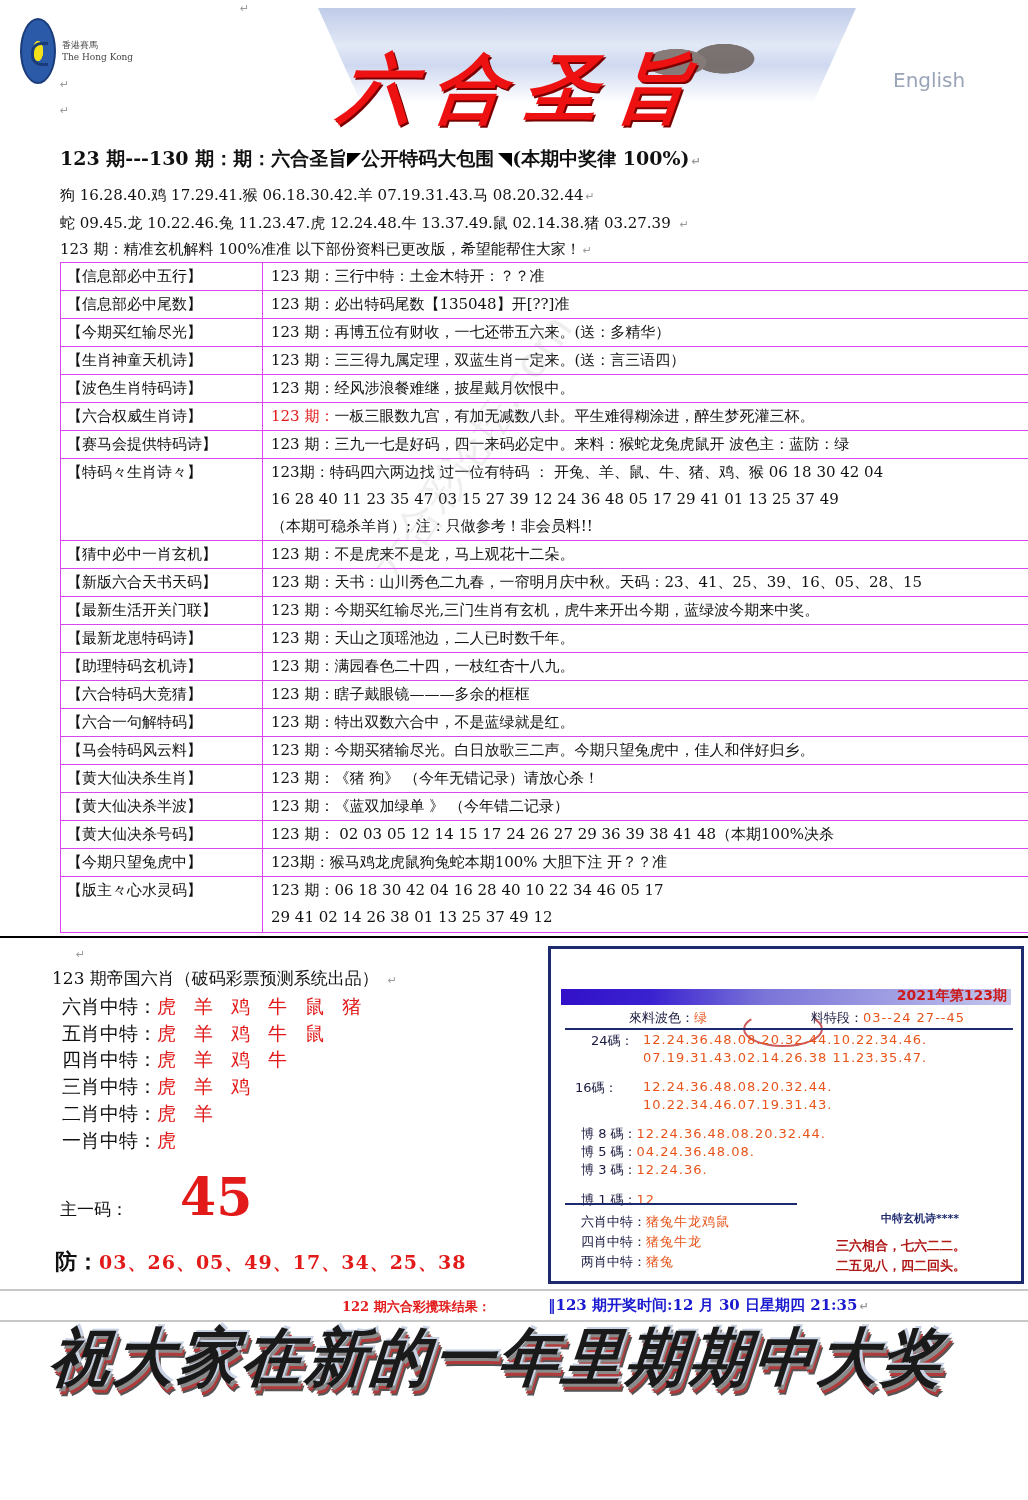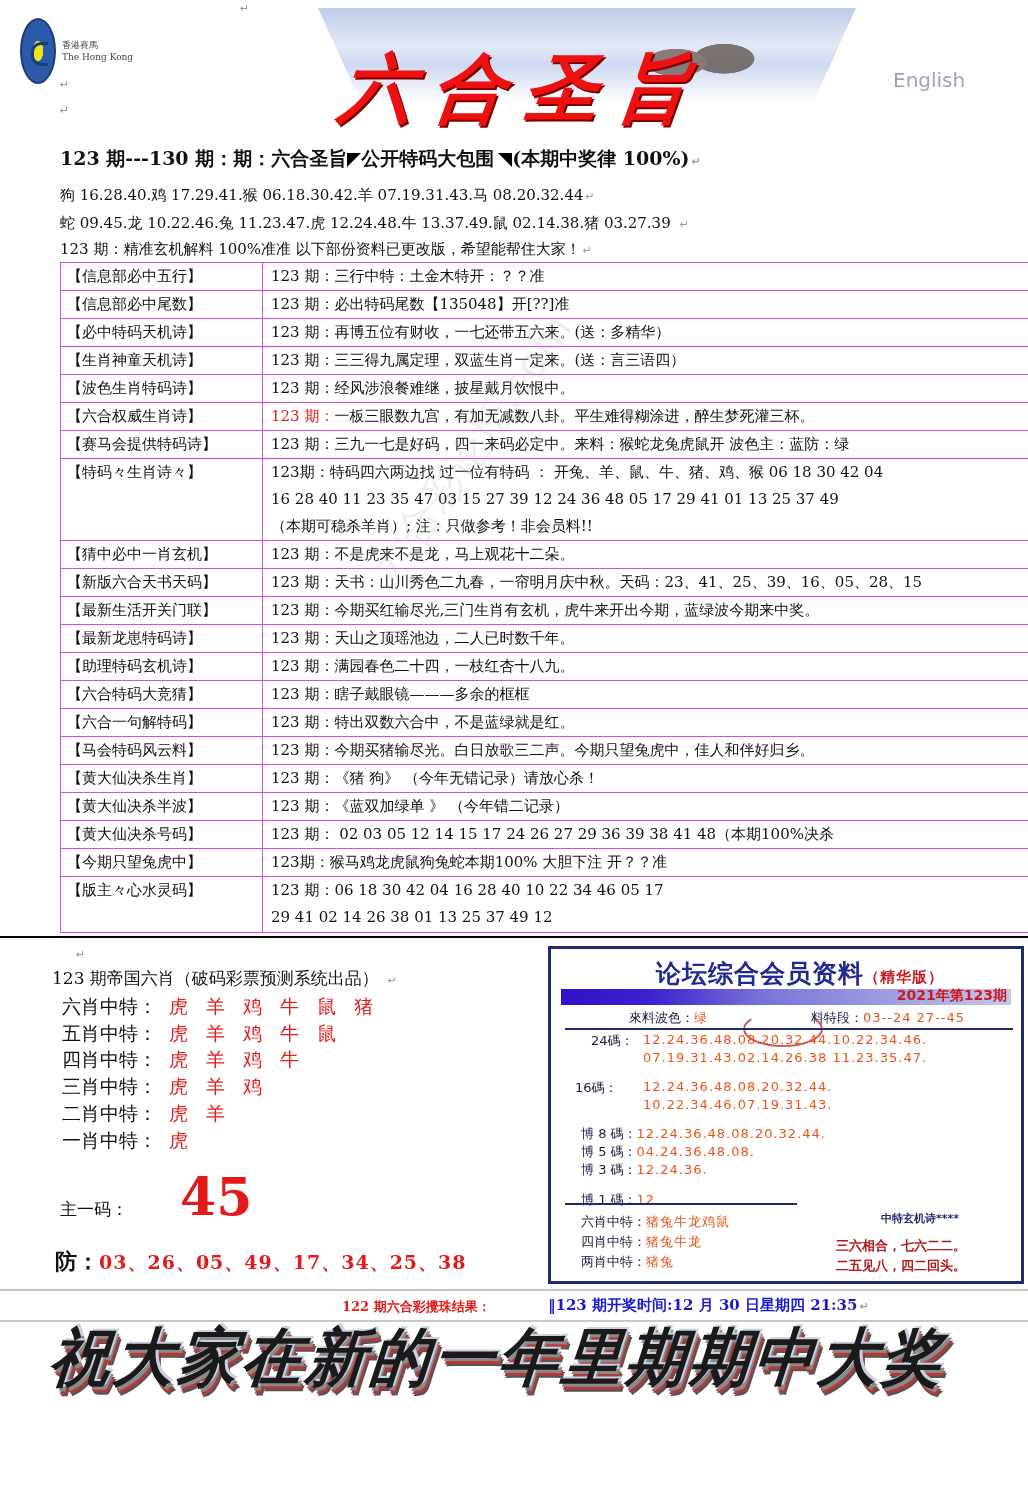--- a/index.html
+++ b/index.html
@@ -45,21 +45,21 @@
   .tbl td.v { white-space: nowrap; overflow: hidden; }
   .tbl tr.tall td { height: 82px; }
   .tbl tr.tall2 td { height: 56px; }
   .red { color: #e21a1a; }
 
   .rule-full { left: 0; top: 936px; width: 1028px; height: 2px; background: #000; }
 
   
   .six-title { left: 52px; top: 967px; font-size: 17px; }
   .xiao-row { left: 62px; font-size: 19px; }
-  .xiao-row .red { letter-spacing: 6px; margin-left: 12px; }
+  .xiao-row .red { letter-spacing: 6px; }
   .main-code-label { left: 60px; top: 1198px; font-size: 17px; }
   .main-code { left: 180px; top: 1166px; font-size: 52px; font-weight: bold; color: #e21a1a; }
   .fang { left: 55px; top: 1247px; font-size: 22px; font-weight: bold; }
   .fang .red { font-size: 19px; letter-spacing: 1px; }
 
   
   .box { left: 548px; top: 946px; width: 476px; height: 338px; border: 3px solid #1e2a6e; background: #fff;
          font-family: "DejaVu Sans", sans-serif; }
   .box-title { position: absolute; left: 105px; top: 8px; font-size: 25px; font-weight: bold; color: #1e2a8e; letter-spacing: 1px; }
   .box-title .ed { font-size: 15px; color: #cc1a1a; }
@@ -113,21 +113,21 @@
   <tbody>
       <tr>
         <td class="k">【信息部必中五行】</td>
         <td class="v">123 期：三行中特：土金木特开：？？准</td>
       </tr>
   <tr>
         <td class="k">【信息部必中尾数】</td>
         <td class="v">123 期：必出特码尾数【135048】开[??]准</td>
       </tr>
   <tr>
-        <td class="k">【必中特码天机诗】</td>
+        <td class="k">【今期买红输尽光】</td>
         <td class="v">123 期：再博五位有财收，一七还带五六来。(送：多精华）</td>
       </tr>
   <tr>
         <td class="k">【生肖神童天机诗】</td>
         <td class="v">123 期：三三得九属定理，双蓝生肖一定来。(送：言三语四）</td>
       </tr>
   <tr>
         <td class="k">【波色生肖特码诗】</td>
         <td class="v">123 期：经风涉浪餐难继，披星戴月饮恨中。</td>
       </tr>
@@ -216,21 +216,20 @@
 <div class="abs xiao-row" style="top:1047px;"><span>四肖中特：</span><span class="red">虎 羊 鸡 牛</span></div>
 <div class="abs xiao-row" style="top:1074px;"><span>三肖中特：</span><span class="red">虎 羊 鸡</span></div>
 <div class="abs xiao-row" style="top:1101px;"><span>二肖中特：</span><span class="red">虎 羊</span></div>
 <div class="abs xiao-row" style="top:1128px;"><span>一肖中特：</span><span class="red">虎</span></div>
 
 <div class="abs main-code-label">主一码：</div>
 <div class="abs main-code">45</div>
 <div class="abs fang"><span>防：</span><span class="red">03、26、05、49、17、34、25、38</span></div>
 
 <div class="abs box">
-  <div class="box-title"><span>论坛综合会员资料</span><span class="ed">（精华版）</span></div>
   <div class="box-bar"></div>
   <div class="box-year">2021年第123期</div>
   <div class="box-row" style="left:78px;top:60px;"><span>來料波色：</span><span class="o">绿</span></div>
   <div class="stamp"></div>
   <div class="box-row" style="left:260px;top:60px;"><span>料特段：</span><span class="o">03--24  27--45</span></div>
   <div class="box-hr" style="left:14px;top:79px;width:448px;"></div>
 
   <div class="box-row" style="left:40px;top:83px;">24碼：</div>
   <div class="box-row" style="left:92px;top:83px;"><span class="o">12.24.36.48.08.20.32.44.10.22.34.46.</span></div>
   <div class="box-row" style="left:92px;top:101px;"><span class="o">07.19.31.43.02.14.26.38 11.23.35.47.</span></div>

